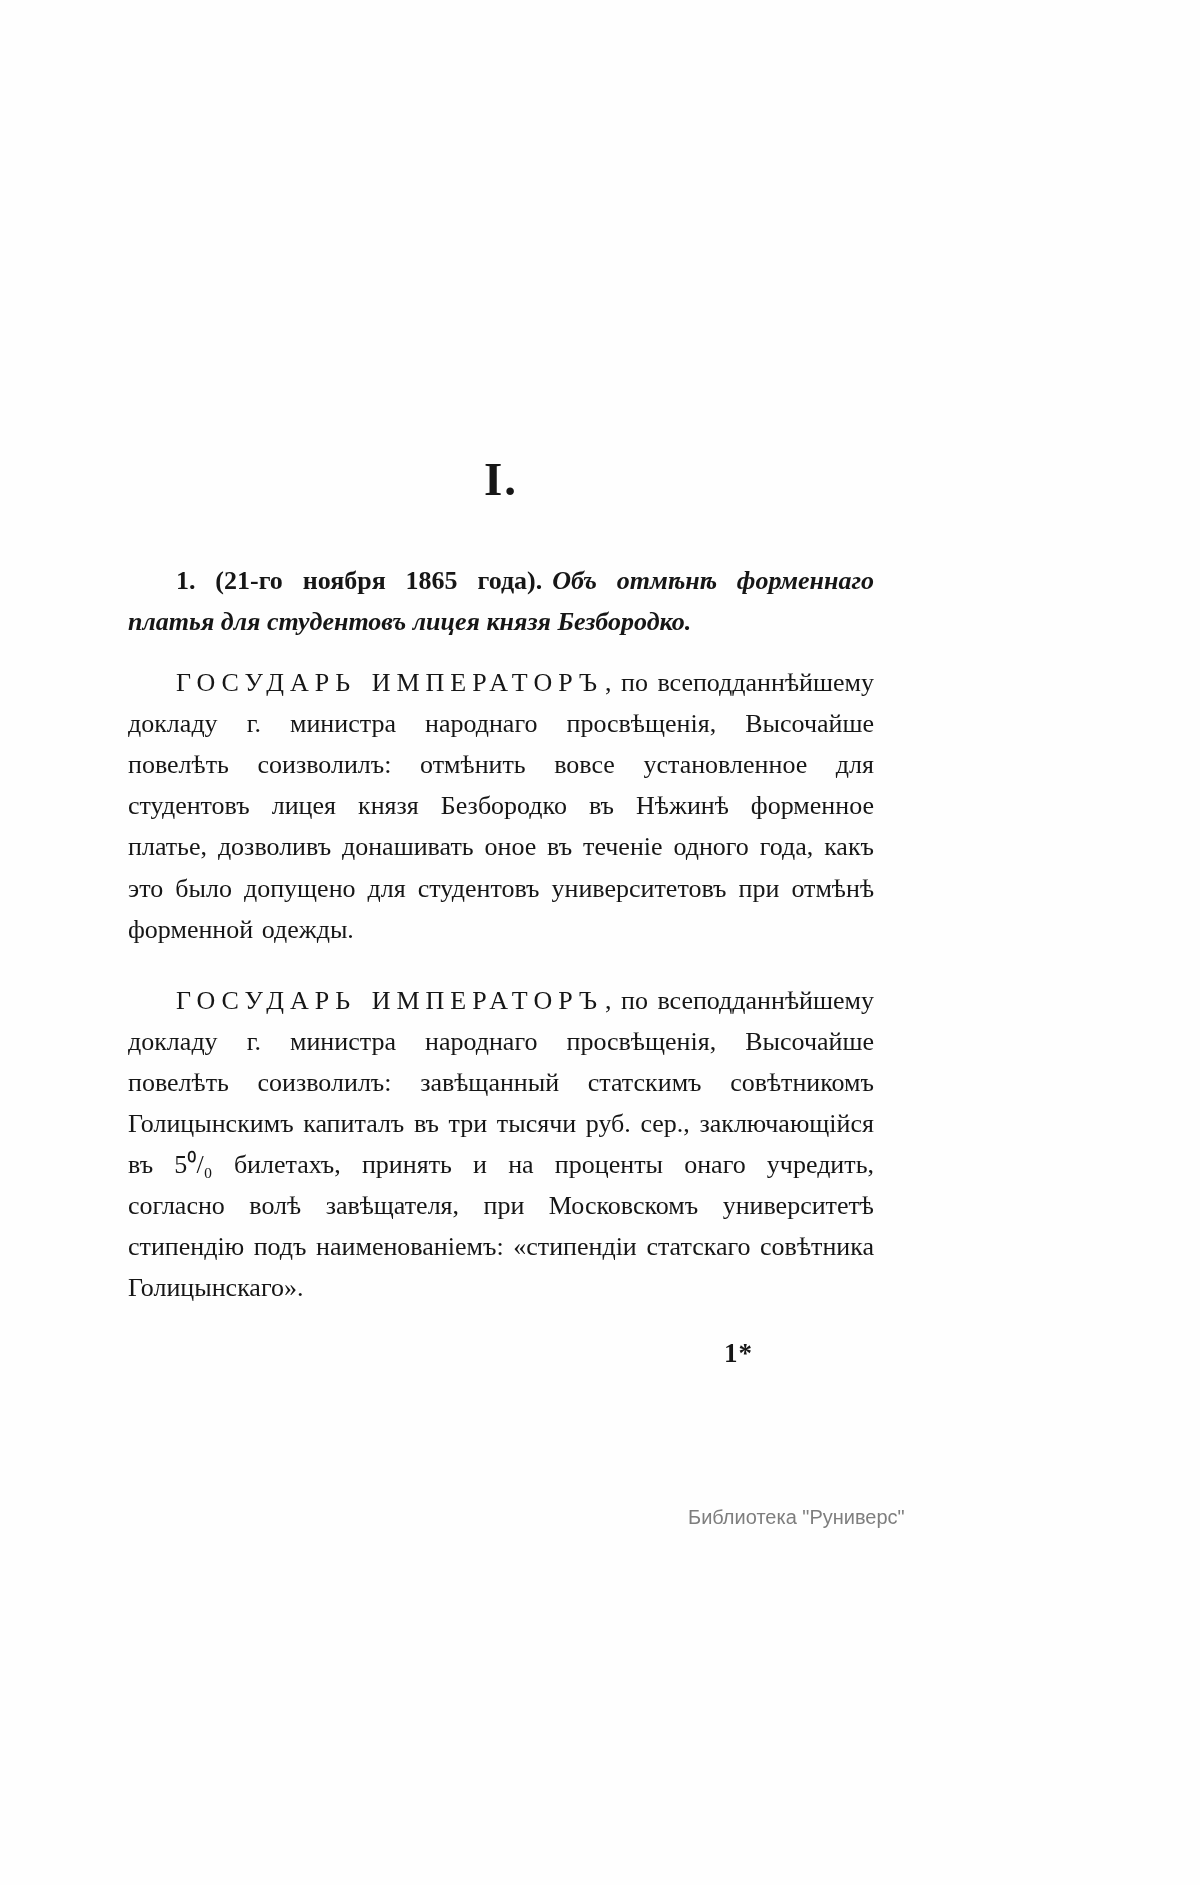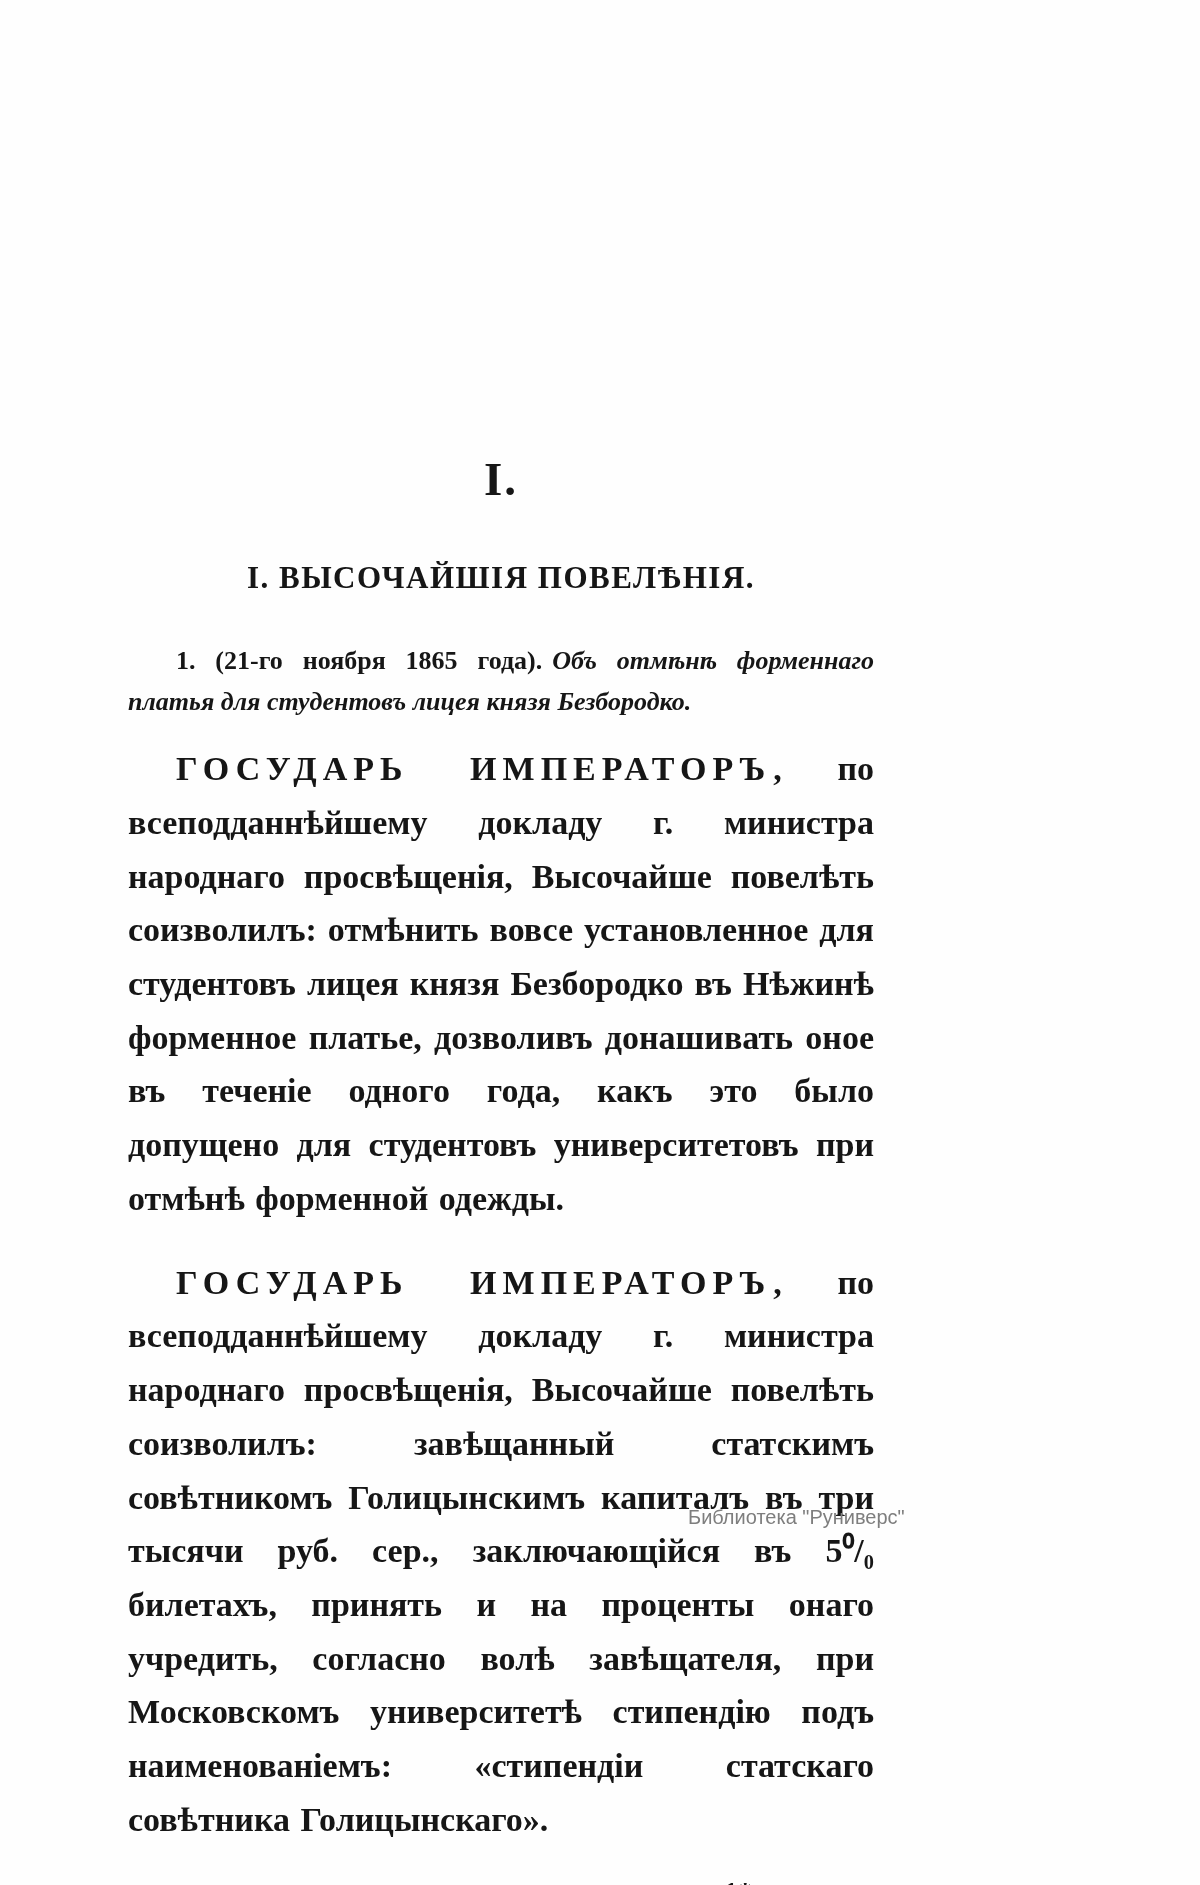--- a/index.html
+++ b/index.html
@@ -44,25 +44,25 @@
     font-size: 26px;
     line-height: 1.58;
     text-indent: 48px;
     text-align: justify;
     font-weight: 700;
   }
   .title .lead { margin-right: 10px; font-style: normal; }
   .title .ital { font-style: italic; }
   .body-p {
     margin: 0 0 30px 0;
-    font-size: 34px;
+    font-size: 26px;
     line-height: 1.58;
     text-indent: 48px;
     text-align: justify;
-    font-weight: 700;
+    font-weight: 400;
     word-spacing: 2px;
   }
   .caps {
     letter-spacing: 6px;
     margin-right: 2px;
   }
   .marker {
     margin-top: 8px;
     padding-left: 612px;
     font-size: 27px;
@@ -79,21 +79,20 @@
   }
 </style>
 </head>
 <body>
 
 <div class="page">
   <div class="content">
 
     <h1 class="numeral">I.</h1>
 
-    <h2 class="heading">І. ВЫСОЧАЙШІЯ ПОВЕЛѢНІЯ.</h2>
 
     <section class="entry">
       <p class="title">
         <span class="lead">1. (21-го ноября 1865 года).</span><span class="ital">Объ отмѣнѣ форменнаго платья для студентовъ лицея князя Безбородко.</span>
       </p>
       <p class="body-p">
         <span class="caps">ГОСУДАРЬ ИМПЕРАТОРЪ</span><span>, по всеподданнѣйшему докладу г. министра народнаго просвѣщенія, Высочайше повелѣть соизволилъ: отмѣнить вовсе установленное для студентовъ лицея князя Безбородко въ Нѣжинѣ форменное платье, дозволивъ донашивать оное въ теченіе одного года, какъ это было допущено для студентовъ университетовъ при отмѣнѣ форменной одежды.</span>
       </p>
     </section>
 

